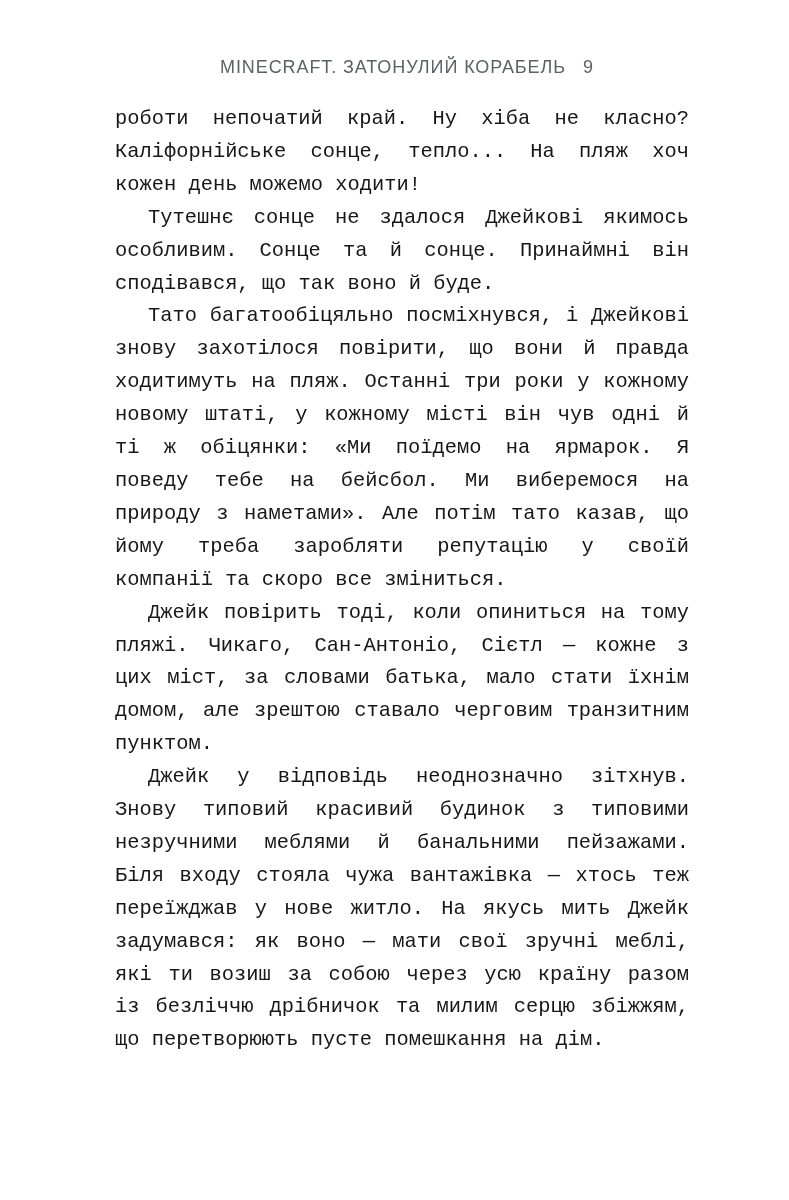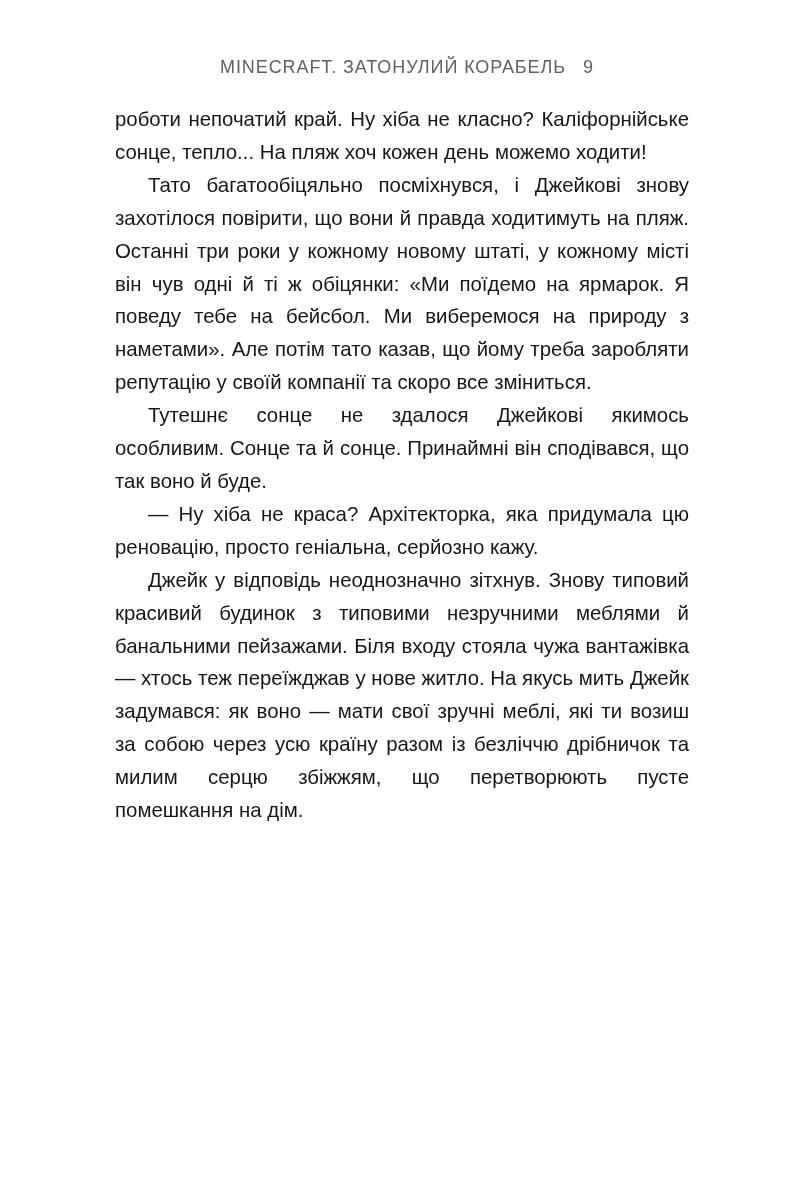--- a/index.html
+++ b/index.html
@@ -43,21 +43,21 @@
   
   .textblock {
     position: absolute;
     top: 103px;
     left: 115px;
     width: 574px;
   }
 
   .textblock p {
     margin: 0;
-    font-family: Liberation Sans, sans-serif;
+    font-family: Liberation Mono, monospace;
     font-size: 20.4px;
     line-height: 32.9px;
     color: #17171a;
     text-align: justify;
     text-justify: inter-word;
     text-indent: 33px;
     hyphens: manual;
     -webkit-hyphens: manual;
   }
 
@@ -75,19 +75,19 @@
 <body>
 
 <div class="page">
 
   <div class="running-head">
     <span class="rh-title">MINECRAFT. ЗАТОНУЛИЙ КОРАБЕЛЬ</span><span class="rh-folio">9</span>
   </div>
 
   <div class="textblock">
     <p class="cont">роботи непочатий край. Ну хіба не класно? Каліфорнійське сонце, тепло... На пляж хоч кожен день можемо ходити!</p>
+    <p>Тутешнє сонце не здалося Джейкові якимось особливим. Сонце та й сонце. Принаймні він сподівався, що так воно й буде.</p>
     <p>Тато багатообіцяльно посміхнувся, і Джейкові знову захотілося повірити, що вони й правда ходитимуть на пляж. Останні три роки у кожному новому штаті, у кожному місті він чув одні й ті ж обіцянки: «Ми поїдемо на ярмарок. Я поведу тебе на бейсбол. Ми виберемося на природу з наметами». Але потім тато казав, що йому треба заробляти репутацію у своїй компанії та скоро все зміниться.</p>
-    <p>Тутешнє сонце не здалося Джейкові якимось особливим. Сонце та й сонце. Принаймні він сподівався, що так воно й буде.</p>
-    <p class="dialogue">— Ну хіба не краса? Архітекторка, яка придумала цю реновацію, просто геніальна, серйозно кажу.</p>
+    <p>Джейк повірить тоді, коли опиниться на тому пляжі. Чикаго, Сан-Антоніо, Сієтл — кожне з цих міст, за словами батька, мало стати їхнім домом, але зрештою ставало черговим транзитним пунктом.</p>
     <p>Джейк у відповідь неоднозначно зітхнув. Знову типовий красивий будинок з типовими незручними меблями й банальними пейзажами. Біля входу стояла чужа вантажівка — хтось теж переїжджав у нове житло. На якусь мить Джейк задумався: як воно — мати свої зручні меблі, які ти возиш за собою через усю країну разом із безліччю дрібничок та милим серцю збіжжям, що перетворюють пусте помешкання на дім.</p>
   </div>
 
 </div>
 
 </body></html>

